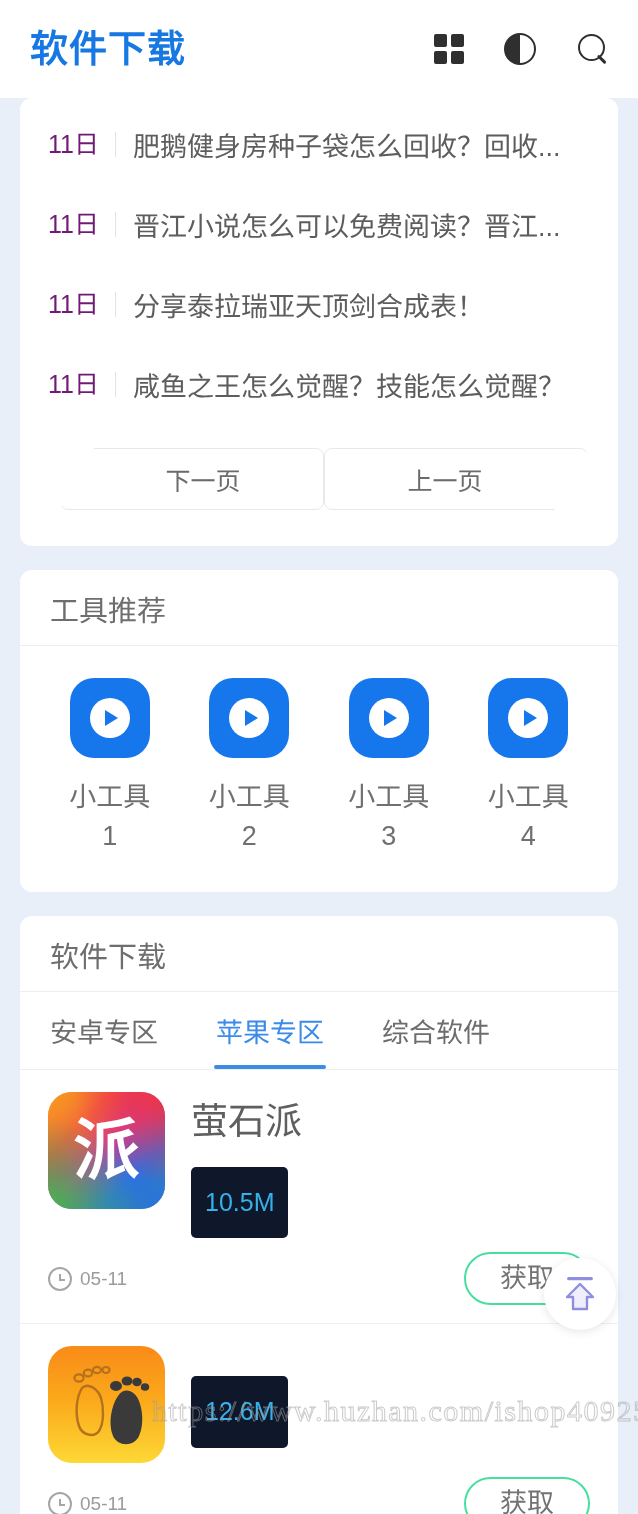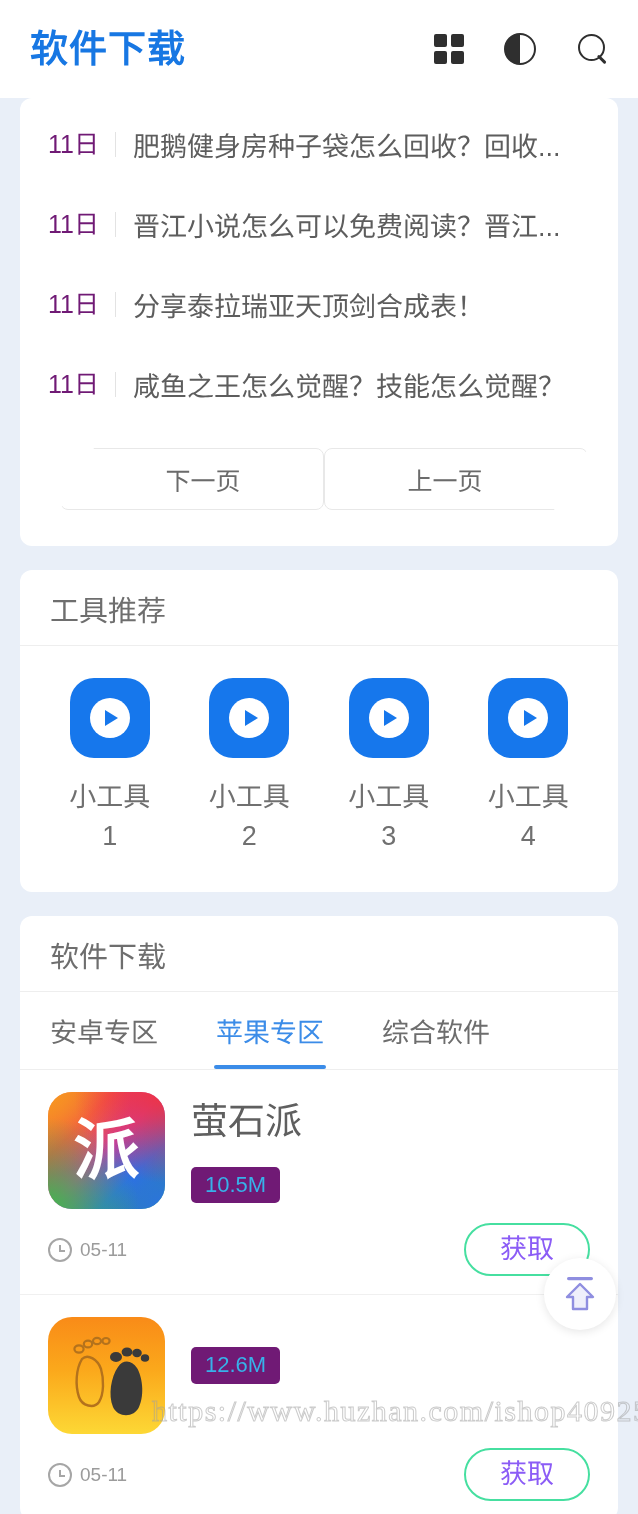--- a/index.html
+++ b/index.html
@@ -313,24 +313,24 @@
     color: #5f5f5f;
     line-height: 1.2;
     white-space: nowrap;
     overflow: hidden;
     text-overflow: ellipsis;
     font-family: Liberation Serif, serif;
   }
   .app-size {
     display: inline-block;
     margin-top: 22px;
-    background: #701a75;
+    background: #0f172a;
     color: #37b1e9;
-    font-size: 22px;
-    padding: 6px 14px;
+    font-size: 25px;
+    padding: 22px 14px;
     border-radius: 5px;
     line-height: 1.1;
   }
   .app-bottom {
     display: flex;
     align-items: center;
     justify-content: space-between;
     margin-top: 14px;
   }
   .app-date {
@@ -356,21 +356,21 @@
   }
   .clock-icon::after {
     content: "";
     position: absolute;
     left: 9px; top: 10px;
     width: 6px; height: 2px;
     background: #a6a6a6;
   }
   .get-btn {
     border: 2px solid #46dfa0;
-    color: #8b5cf6;
+    color: #737373;
     background: #ffffff;
     font-size: 27px;
     border-radius: 30px;
     padding: 9px 34px;
     cursor: pointer;
     line-height: 1.15;
     font-family: "Liberation Sans", "DejaVu Sans", sans-serif;
   }
 
   

